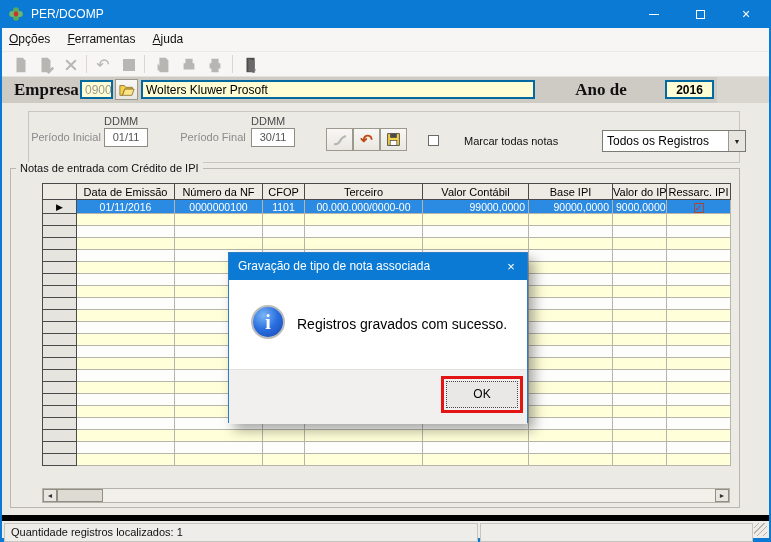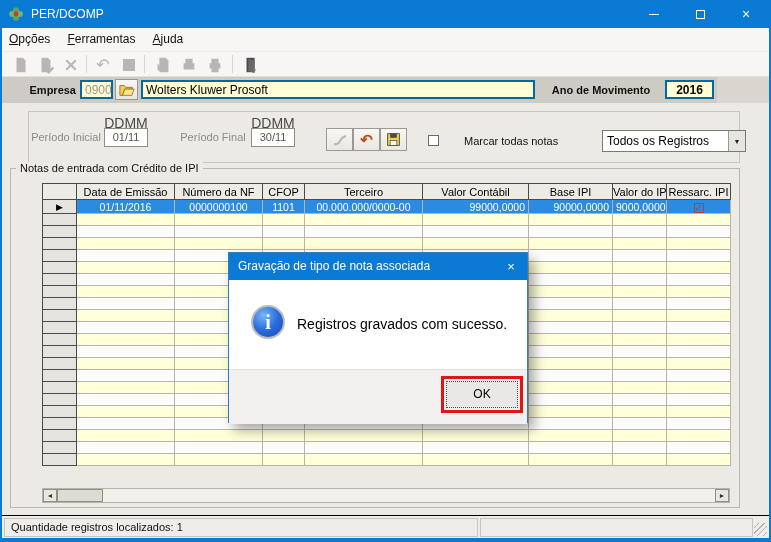--- a/index.html
+++ b/index.html
@@ -24,28 +24,28 @@
   .menubar { position:absolute; left:2px; top:28px; width:767px; height:24px; background:#f7f6f4; border-bottom:1px solid #eceae4; }
   .menu-item { display:inline-block; padding:0 7px; line-height:23px; font-size:12px; color:#111; }
   .menu-item::first-letter { text-decoration:underline; }
   .toolbar { position:absolute; left:2px; top:52px; width:767px; height:25px; background:#f7f6f4; border-bottom:1px solid #e3e1da; }
   .tb-btn { position:absolute; top:2px; width:22px; height:21px; display:flex; align-items:center; justify-content:center; }
   .tb-sep { position:absolute; top:3px; width:1px; height:18px; background:#d8d6cf; }
   .tb-gray { color:#b8b6b2; font-size:16px; line-height:16px; }
   
   .band { position:absolute; left:2px; top:77px; width:767px; height:26px; background:#cecbc5; }
   .band-light { position:absolute; left:715px; top:0; width:52px; height:26px; background:#d9d6d0; }
-  .band-label { position:absolute; top:0; line-height:26px; font-weight:bold; font-size:11px; color:#101010; }
+  .band-label { position:absolute; top:0; line-height:26px; font-weight:bold; font-size:17px; color:#101010;font-family:Liberation Serif, serif; }
   .sunken { border:2px solid #0369a1; background:#fefdd4; }
   .field { position:absolute; top:3px; height:19px; font-size:12px; line-height:17px; padding:0 3px; }
   
   .content { position:absolute; left:2px; top:103px; width:767px; height:412px; background:#eceae5; }
   .period-panel { position:absolute; left:28px; top:111px; width:712px; height:52px; border:1px solid #c9c6be; background:#eceae5; }
   .plabel { position:absolute; font-size:11px; color:#8a8a8a; text-align:center; }
-  .ddmm { position:absolute; font-size:14px; color:#4a4a4a; text-align:center; width:44px; }
+  .ddmm { position:absolute; font-size:11px; color:#4a4a4a; text-align:left; width:44px; }
   .pinput { position:absolute; width:44px; height:19px; background:#fff; border:1px solid #8f8d84; text-align:center; font-size:11px; line-height:17px; color:#555; }
   .mini-btn { position:absolute; width:27px; height:23px; background:linear-gradient(#f8f7f5,#e9e7e1); border:1px solid #9c998f; display:flex; align-items:center; justify-content:center; }
   .checkbox { position:absolute; width:11px; height:11px; background:#fff; border:1px solid #6a6a6a; }
   .cb-label { position:absolute; font-size:11px; color:#111; }
   .combo { position:absolute; left:573px; top:18px; width:144px; height:22px; background:#fff; border:1px solid #7a7a74; }
   .combo-text { position:absolute; left:4px; top:0; line-height:20px; font-size:12px; color:#000; }
   .combo-btn { position:absolute; right:0; top:0; width:17px; height:20px; background:#e7e5df; border-left:1px solid #9a9890; display:flex; align-items:center; justify-content:center; font-size:7px; color:#222; }
   
   .groupbox { position:absolute; left:10px; top:168px; width:730px; height:340px; border:1px solid #bab7af; }
   .group-legend { position:absolute; left:16px; top:162px; padding:0 4px; background:#eceae5; font-size:11px; color:#111; }
@@ -59,21 +59,21 @@
   tr.data-row td.sel { background:#e6e4de; color:#000; }
   .num { text-align:right; }
   .ctr { text-align:center; }
   .marker { font-size:9px; color:#000; }
   .ressarc-check { display:inline-block; width:10px; height:10px; border:1px solid #a6473c; color:#b33e2e; font-size:9px; line-height:9px; text-align:center; }
   
   .hscroll { position:absolute; left:42px; top:488px; width:688px; height:15px; background:#f2f0ea; border:1px solid #b5b2aa; }
   .hs-btn { position:absolute; top:0; width:14px; height:13px; background:#e8e6e0; border:1px solid #918e86; display:flex; align-items:center; justify-content:center; font-size:7px; color:#333; }
   .hs-thumb { position:absolute; left:14px; top:0; width:46px; height:13px; background:#dedbd3; border:1px solid #918e86; }
   
-  .statusbar { position:absolute; left:2px; top:515px; width:767px; height:23px; background:#efedea; border-top:1px solid #000000; }
+  .statusbar { position:absolute; left:2px; top:515px; width:767px; height:23px; background:#efedea; border-top:6px solid #000000; }
   .sb-panel { position:absolute; top:2px; height:19px; border:1px solid #c6c4be; background:#efedea; font-size:11px; line-height:17px; padding:0 6px; color:#111; }
   .sb-grip { position:absolute; right:2px; bottom:2px; width:13px; height:13px;
     background:repeating-linear-gradient(135deg, transparent 0 3px, #b5b2aa 3px 4px); }
   
   .dialog { position:absolute; left:228px; top:252px; width:300px; height:171px; background:#fff; border:1px solid #2f7cc4; box-shadow:6px 7px 12px rgba(0,0,0,.35); z-index:10; }
   .dlg-title { position:absolute; left:0; top:0; width:100%; height:27px; background:#0b7ad4; }
   .dlg-title-text { position:absolute; left:9px; top:0; line-height:27px; color:#fff; font-size:12px; }
   .dlg-close { position:absolute; right:0; top:0; width:32px; height:27px; display:flex; align-items:center; justify-content:center; color:#fff; font-size:13px; }
   .info-icon { position:absolute; left:22px; top:52px; width:34px; height:34px; border-radius:50%;
     background:radial-gradient(circle at 35% 28%, #7ab6f5 0%, #2a6fe0 48%, #1746b0 100%);

